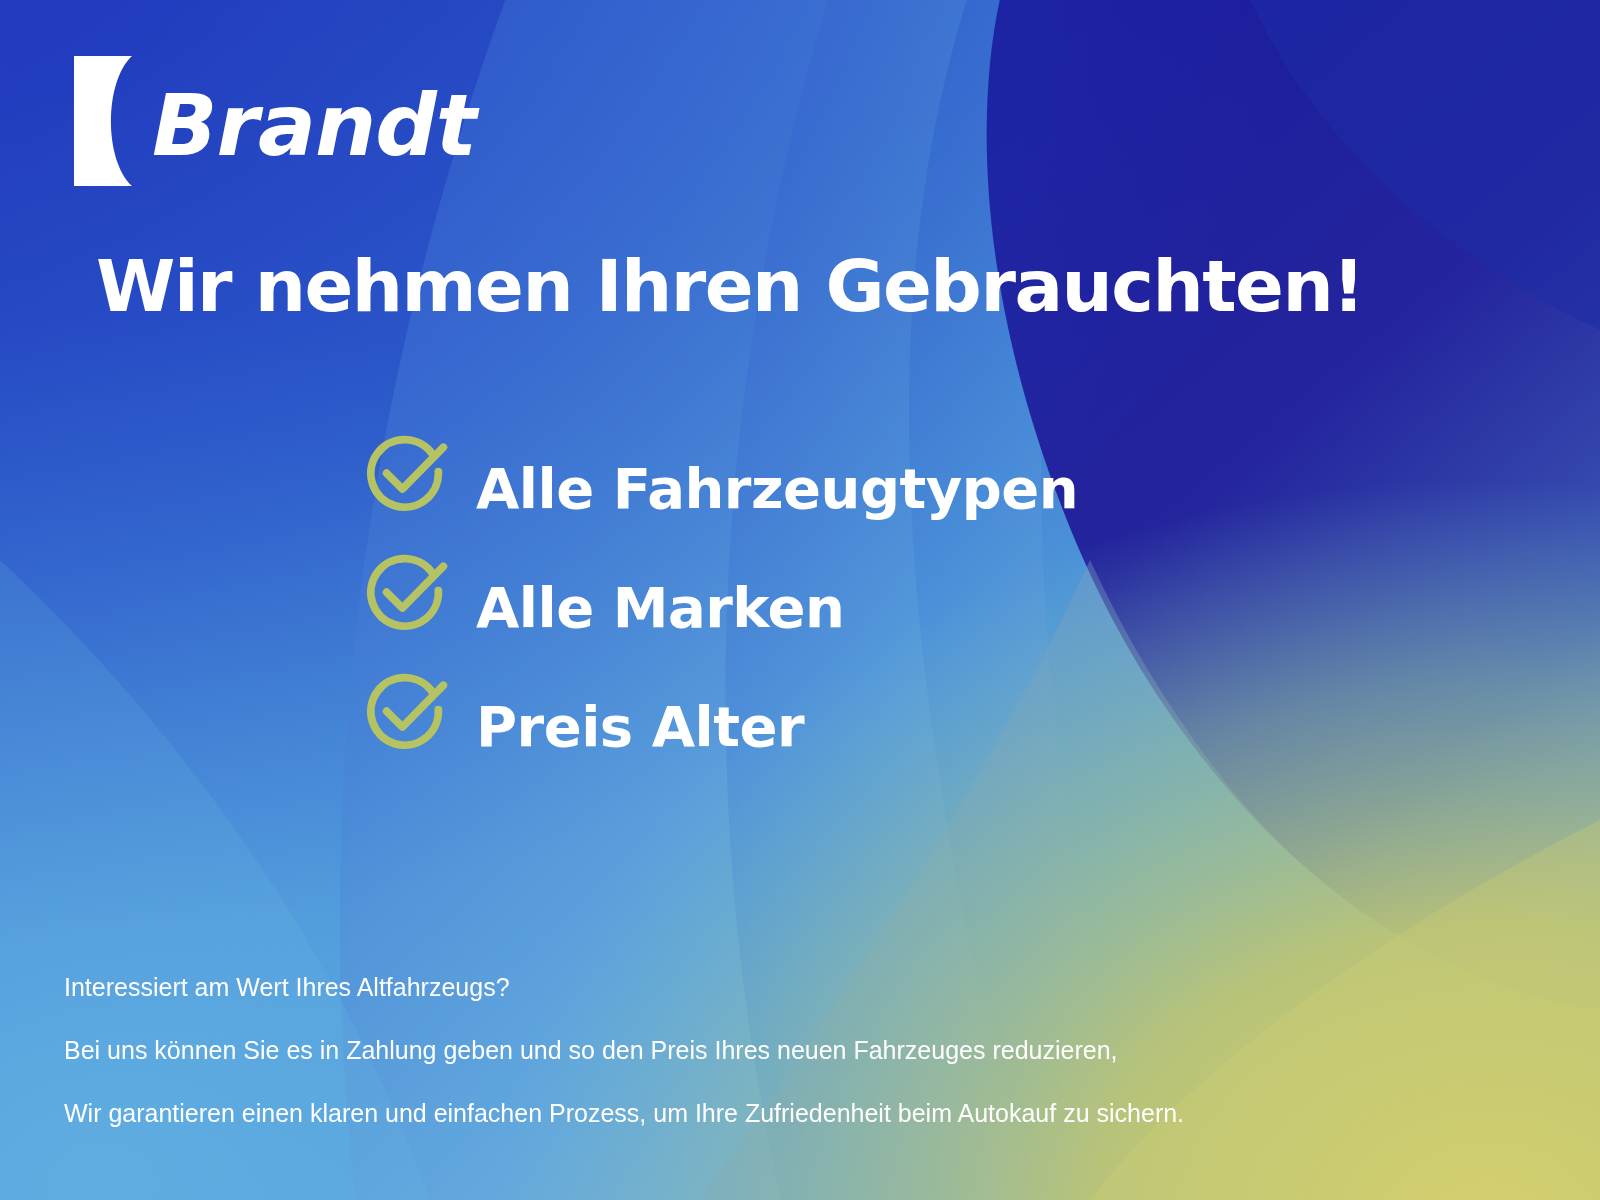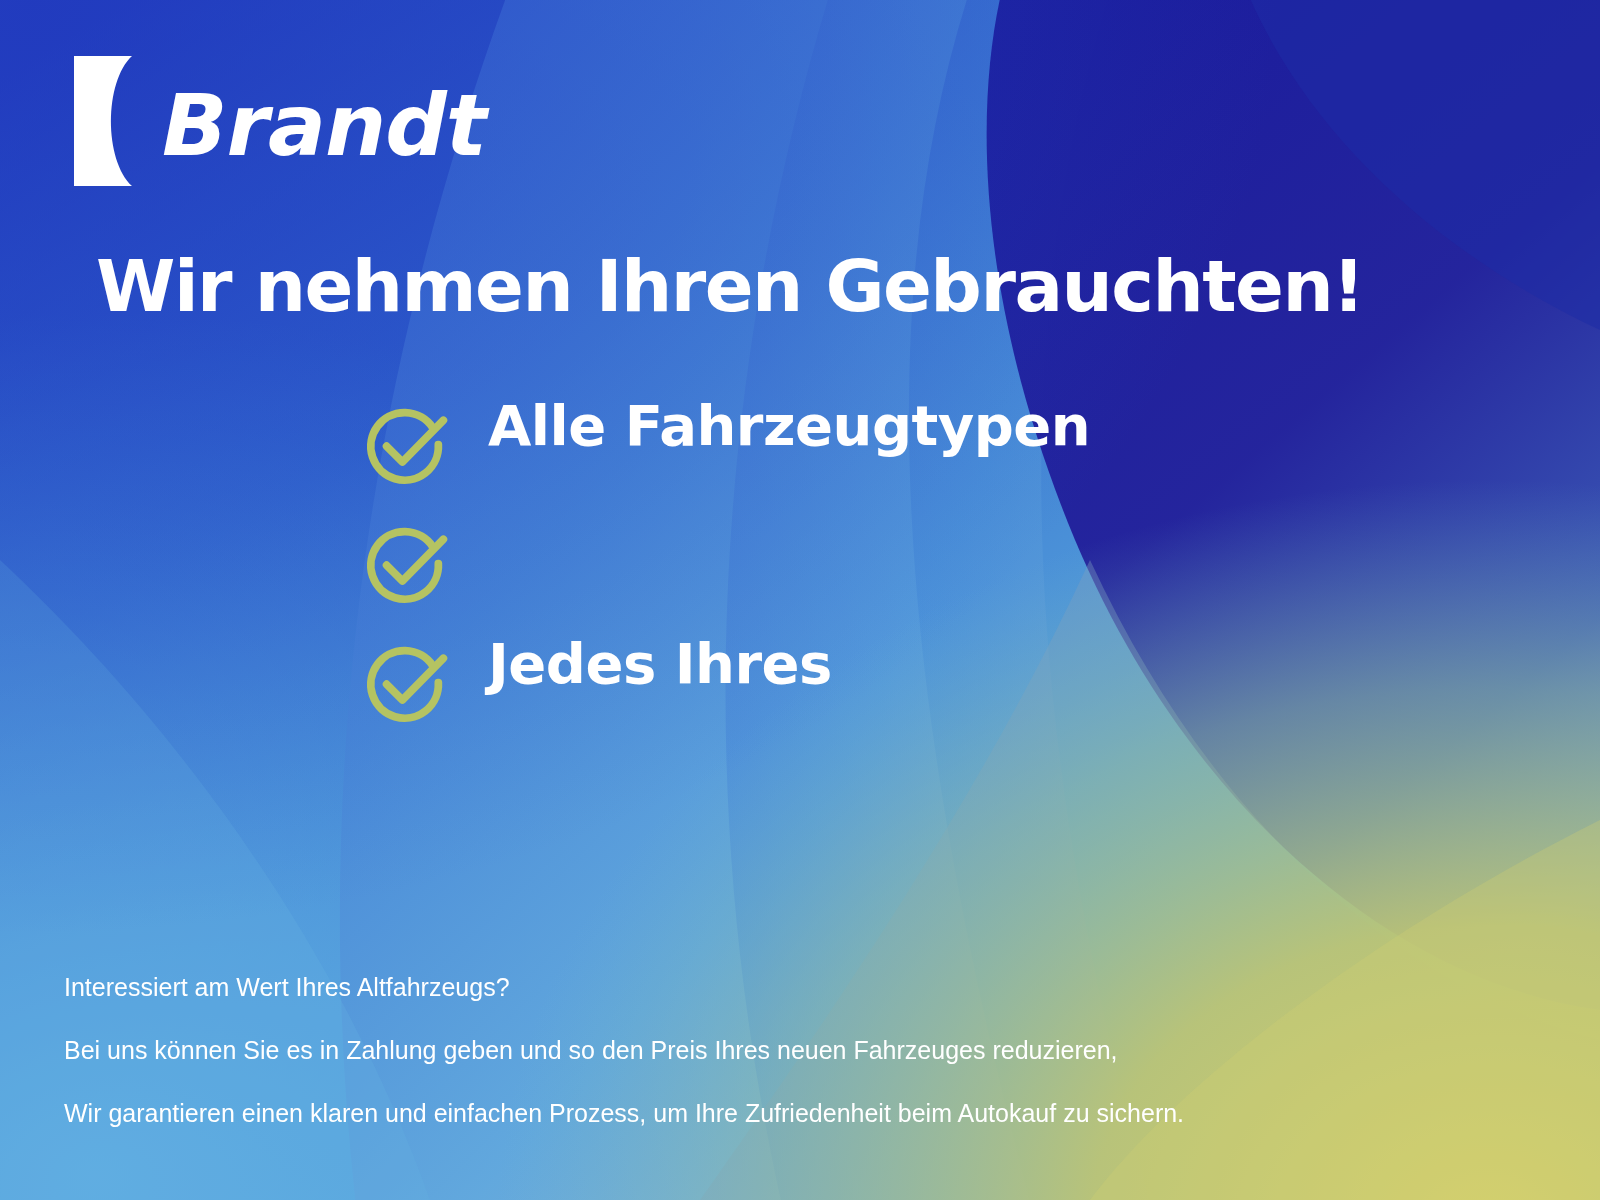--- a/index.html
+++ b/index.html
@@ -36,21 +36,21 @@
     z-index: 5;
   }
 
   
   .logo {
     position: absolute;
     left: 74px;
     top: 56px;
     display: flex;
     align-items: center;
-    gap: 16px;
+    gap: 6px;
   }
   .logo-mark {
     width: 72px;
     height: 130px;
     display: block;
   }
   .logo-word {
     font-family: "DejaVu Sans", sans-serif;
     font-weight: bold;
     font-style: italic;
@@ -81,23 +81,23 @@
   .features {
     position: absolute;
     left: 358px;
     top: 398px;
     margin: 0;
     padding: 0;
     list-style: none;
   }
   .feature {
     display: flex;
-    align-items: flex-start;
+    align-items: flex-end;
     height: 119px;
-    gap: 36px;
+    gap: 24px;
   }
   .check-icon {
     flex: 0 0 auto;
     width: 92px;
     height: 92px;
     display: block;
     margin-left: 2px;
   }
   .feature-label {
     font-family: "DejaVu Sans", sans-serif;
@@ -229,29 +229,30 @@
           <path d="M 18.5,33.5 L 29.5,44.5 L 58,15.5" fill="none" stroke="#b5c362" stroke-width="5.4" stroke-linecap="round" stroke-linejoin="round"></path>
         </svg>
         <span class="feature-label">Alle Fahrzeugtypen</span>
       </li>
 
       <li class="feature">
         <svg class="check-icon" viewBox="0 0 64 64">
           <path d="M 50.5,20.5 A 23.5 23.5 0 1 0 54.5,32.5" fill="none" stroke="#b5c362" stroke-width="5.4" stroke-linecap="round"></path>
           <path d="M 18.5,33.5 L 29.5,44.5 L 58,15.5" fill="none" stroke="#b5c362" stroke-width="5.4" stroke-linecap="round" stroke-linejoin="round"></path>
         </svg>
+        <span class="feature-label">Alle Marken</span>
       </li>
 
 
       <li class="feature">
         <svg class="check-icon" viewBox="0 0 64 64">
           <path d="M 50.5,20.5 A 23.5 23.5 0 1 0 54.5,32.5" fill="none" stroke="#b5c362" stroke-width="5.4" stroke-linecap="round"></path>
           <path d="M 18.5,33.5 L 29.5,44.5 L 58,15.5" fill="none" stroke="#b5c362" stroke-width="5.4" stroke-linecap="round" stroke-linejoin="round"></path>
         </svg>
-        <span class="feature-label">Jedes Ihres</span>
+        <span class="feature-label">Preis Alter</span>
       </li>
 
     </ul>
 
     <p class="footer-note">
       <span class="footer-line">Interessiert am Wert Ihres Altfahrzeugs?</span>
       <span class="footer-line">Bei uns können Sie es in Zahlung geben und so den Preis Ihres neuen Fahrzeuges reduzieren,</span>
       <span class="footer-line">Wir garantieren einen klaren und einfachen Prozess, um Ihre Zufriedenheit beim Autokauf zu sichern.</span>
     </p>
 

